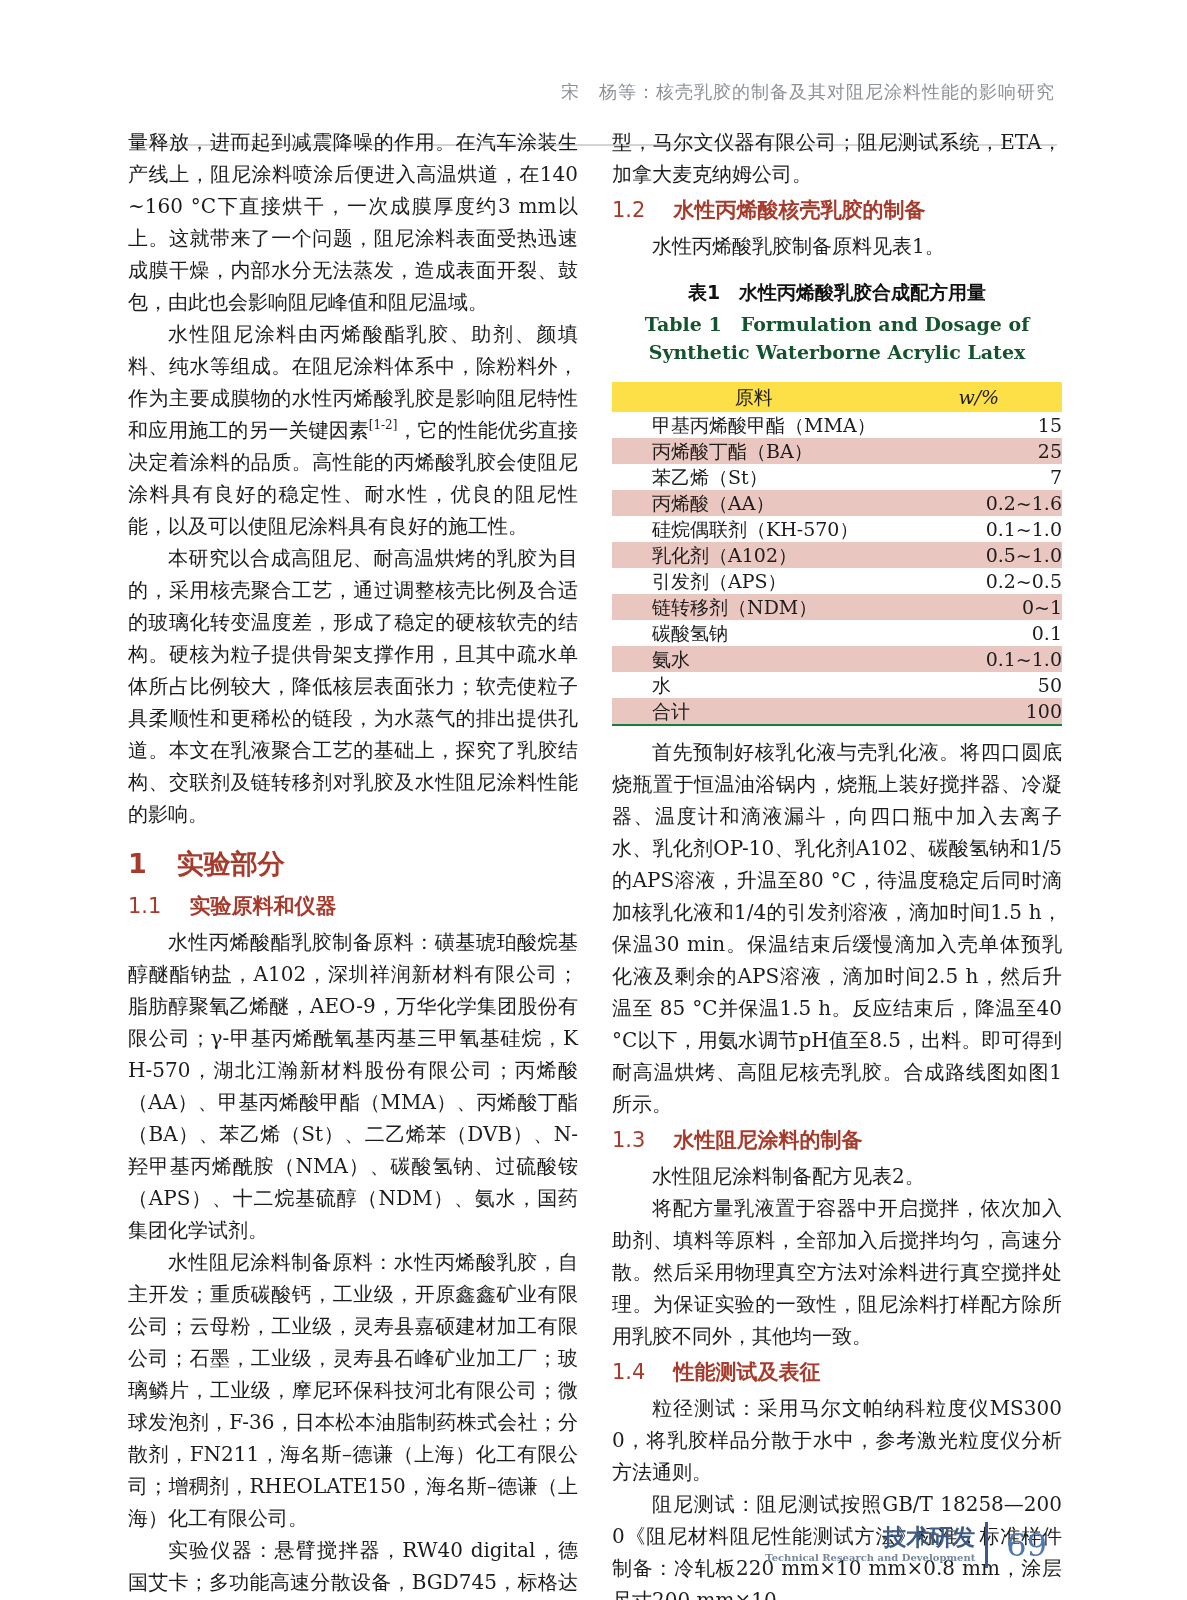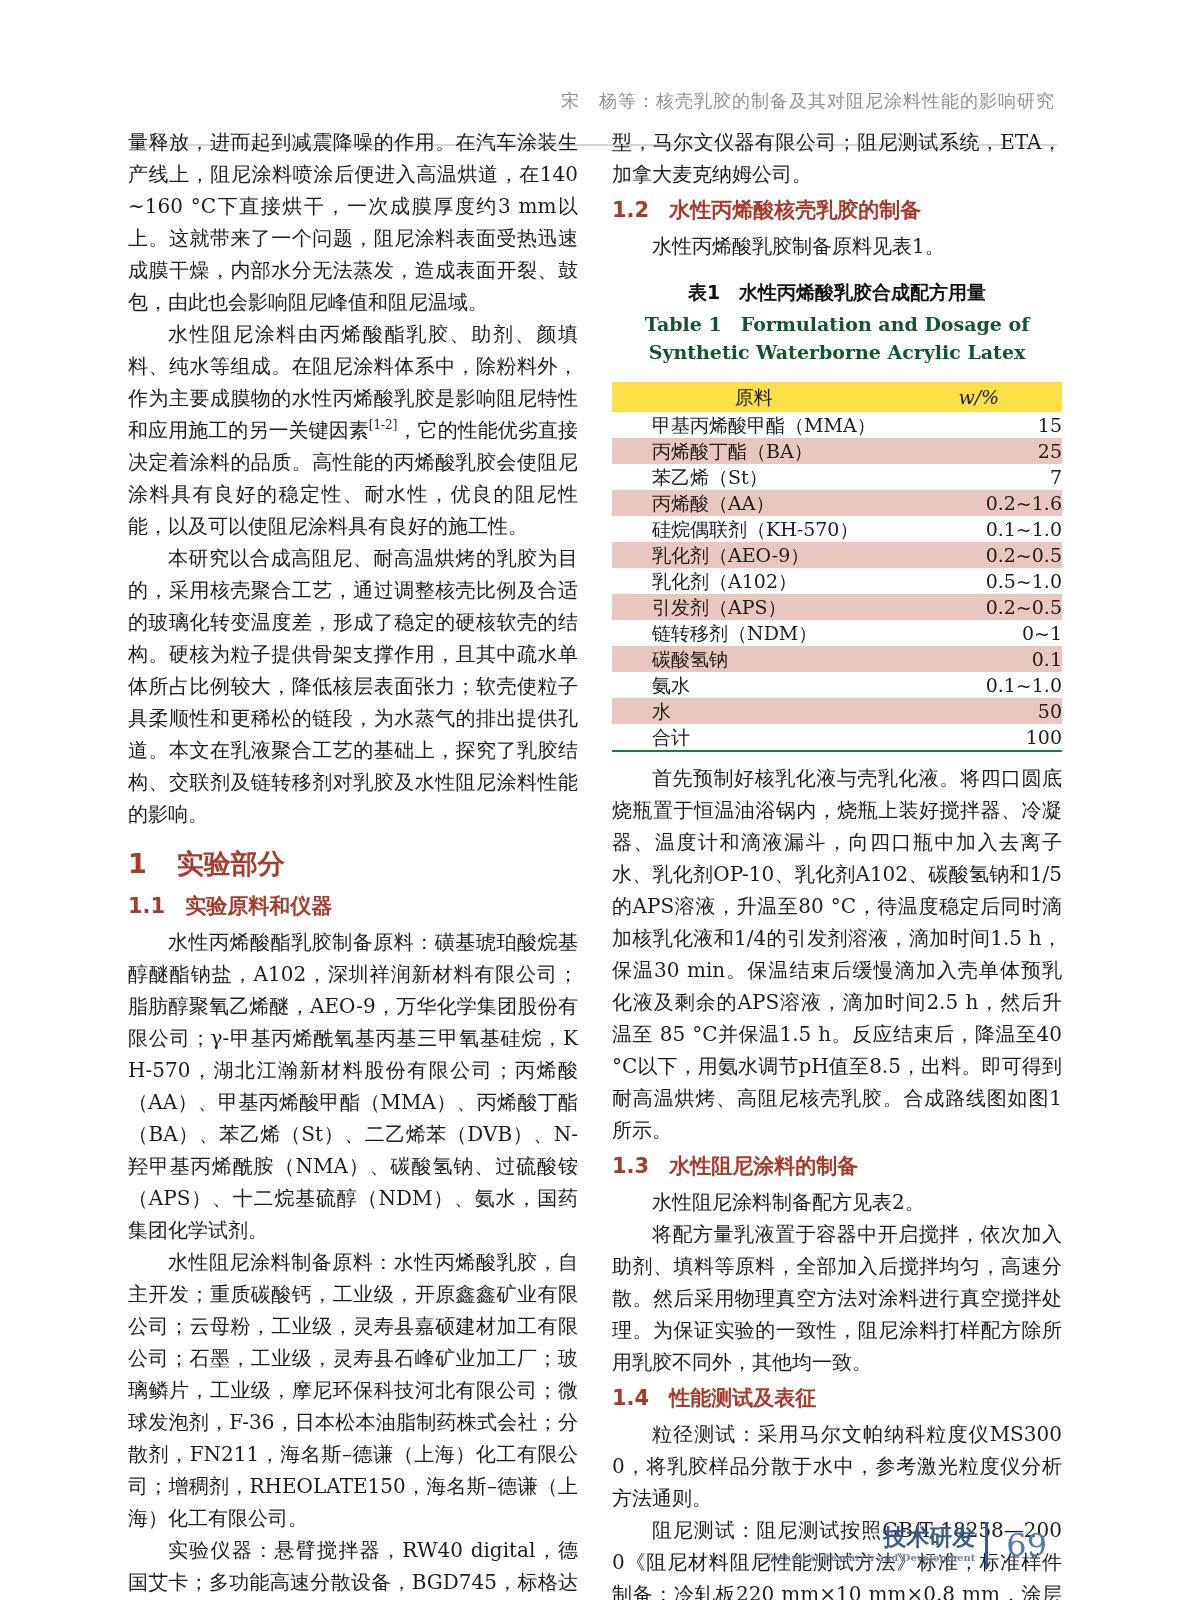--- a/index.html
+++ b/index.html
@@ -8,21 +8,21 @@
     position:relative;
     width:1187px; height:1600px;
     margin:0 auto;
     background:#ffffff;
     font-family:"DejaVu Serif","Liberation Serif",serif;
     color:#1c1c1c;
     overflow:hidden;
   }
   
   .running-head {
-    position:absolute; top:89px; left:130px; right:132px;
+    position:absolute; top:80px; left:130px; right:132px;
     text-align:right;
     font-family:"DejaVu Sans","Liberation Sans",sans-serif;
     font-size:18px; color:#8d9196; letter-spacing:1px;
   }
   .head-rule {
     position:absolute; top:144px; left:132px; right:130px;
     border-top:2px solid #d2d5d7;
   }
   
   .columns {
@@ -42,21 +42,21 @@
     font-family:"DejaVu Sans","Liberation Sans",sans-serif;
     font-size:27px; font-weight:bold; color:#a63b2c;
     margin:16px 0 10px 0;
   }
   .sec1 .num { margin-right:30px; }
   .sec2 {
     font-family:"DejaVu Sans","Liberation Sans",sans-serif;
     font-size:21px; font-weight:bold; color:#a63b2c;
     margin:6px 0 6px 0;
   }
-  .sec2 .num { margin-right:20px; font-weight:bold; }
+  .sec2 .num { margin-right:28px; font-weight:normal; }
   
   .table-block { margin:18px 0 10px 0; }
   .tbl-title-cn {
     font-family:"DejaVu Sans","Liberation Sans",sans-serif;
     font-weight:bold; font-size:19px; color:#111;
     text-align:center; margin-bottom:4px;
   }
   .tbl-title-en {
     font-family:"DejaVu Serif","Liberation Serif",serif;
     font-weight:bold; font-size:19px; color:#14532d;
@@ -159,24 +159,20 @@
               </tr>
               <tr>
                 <td>丙烯酸（AA）</td>
                 <td>0.2~1.6</td>
               </tr>
               <tr>
                 <td>硅烷偶联剂（KH-570）</td>
                 <td>0.1~1.0</td>
               </tr>
               <tr>
-                <td>乳化剂（AEO-9）</td>
-                <td>0.2~0.5</td>
-              </tr>
-              <tr>
                 <td>乳化剂（A102）</td>
                 <td>0.5~1.0</td>
               </tr>
               <tr>
                 <td>引发剂（APS）</td>
                 <td>0.2~0.5</td>
               </tr>
               <tr>
                 <td>链转移剂（NDM）</td>
                 <td>0~1</td>

